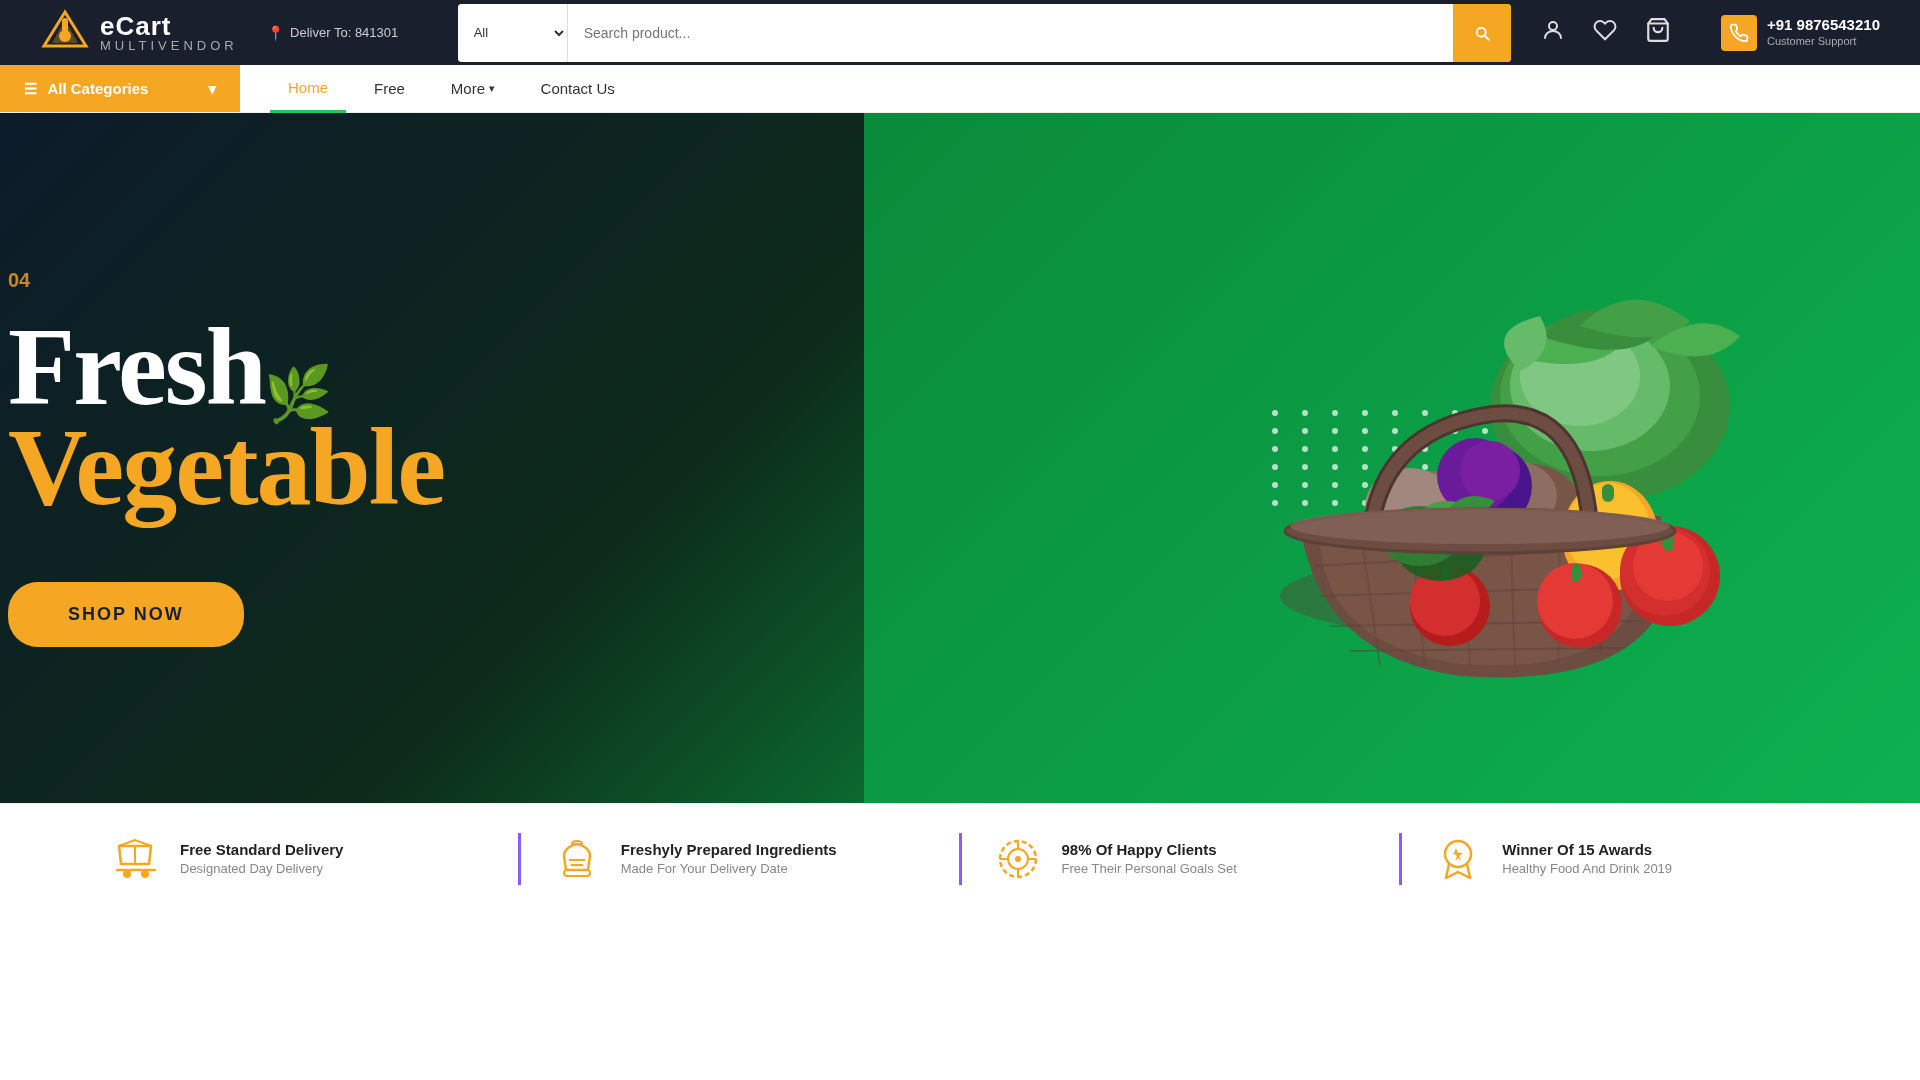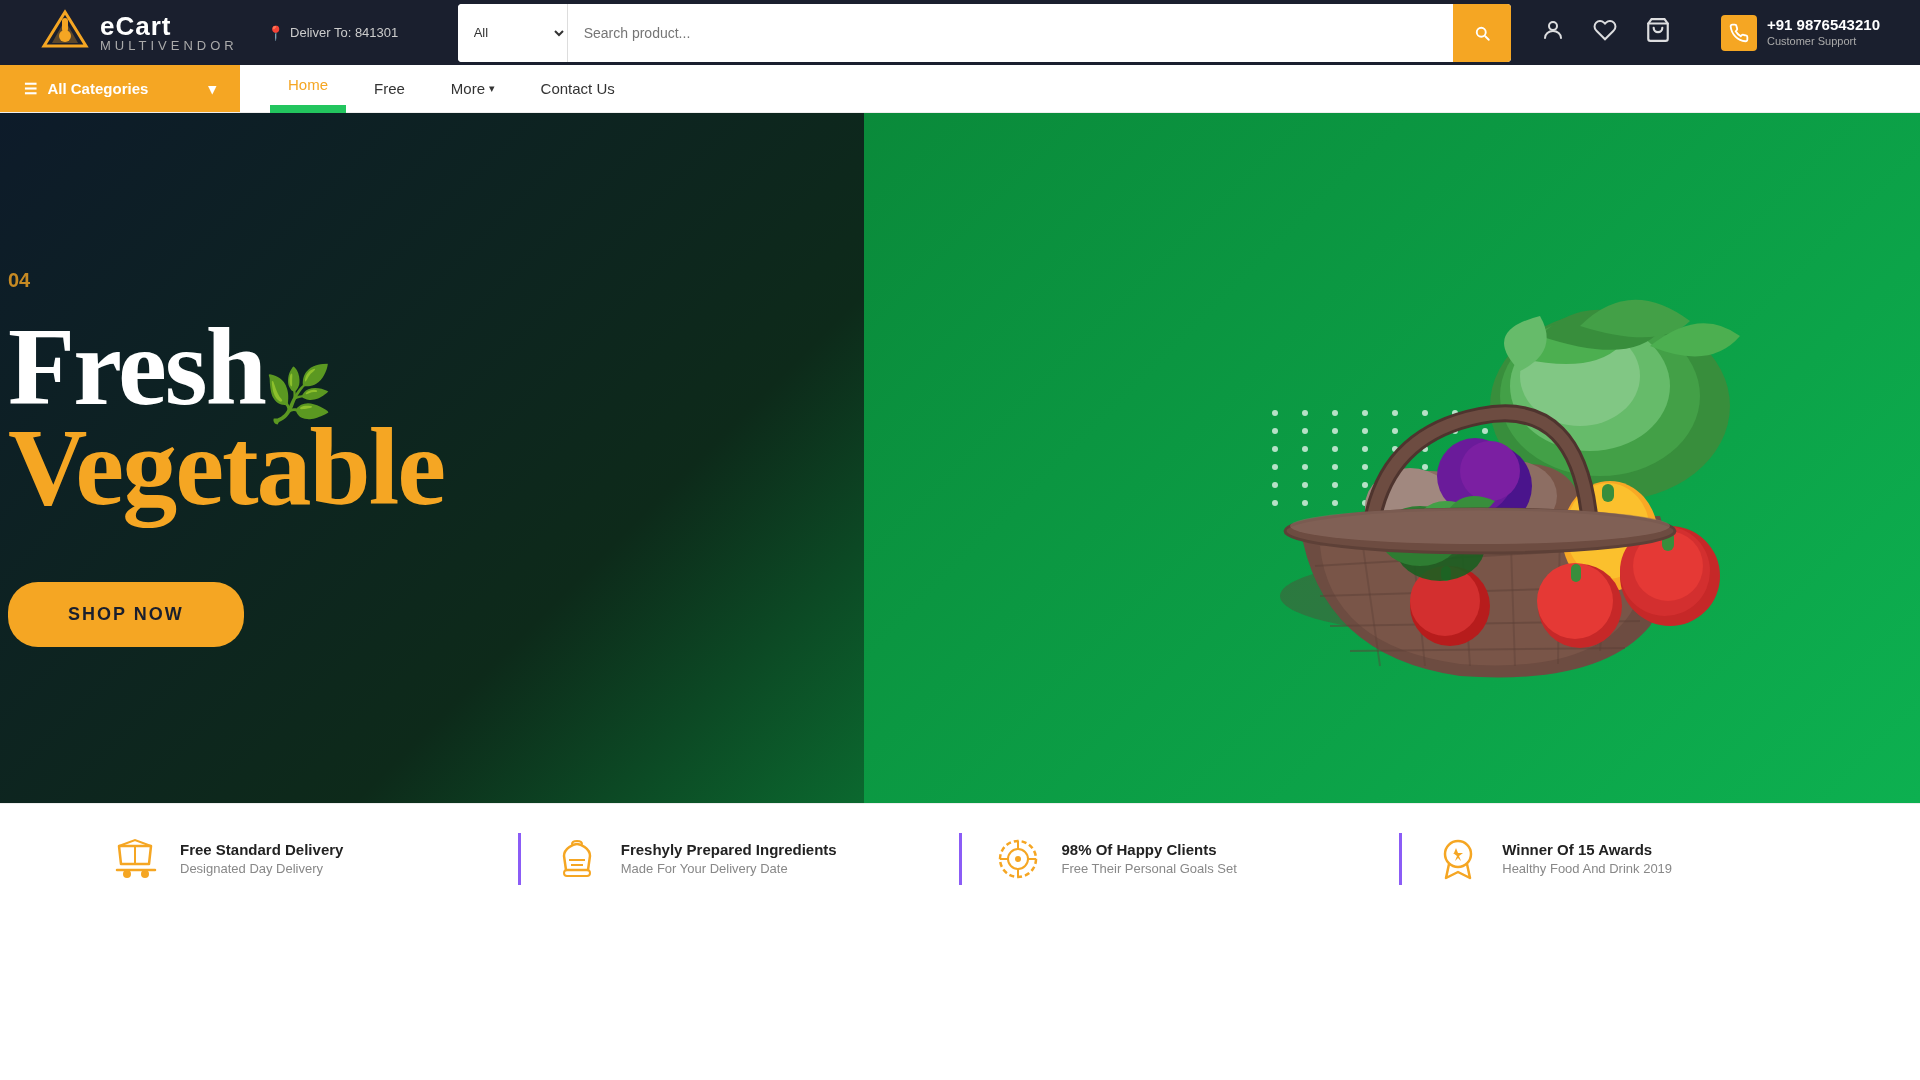--- a/index.html
+++ b/index.html
@@ -141,21 +141,21 @@
       padding: 0 18px;
       font-size: 15px;
       color: #333;
       text-decoration: none;
       cursor: pointer;
       height: 48px;
       display: flex;
       align-items: center;
       font-weight: 500;
     }
-    .nav-link.active { color: #f5a623; border-bottom: 8px solid #22c55e; }
+    .nav-link.active { color: #f5a623; border-bottom: 3px solid #22c55e; }
 
     
     .hero {
       width: 100%;
       height: 690px;
       background: linear-gradient(135deg, #0d1b2a 0%, #0d2a1a 40%, #0a8a3a 70%, #0db050 100%);
       position: relative;
       display: flex;
       align-items: center;
       overflow: hidden;

